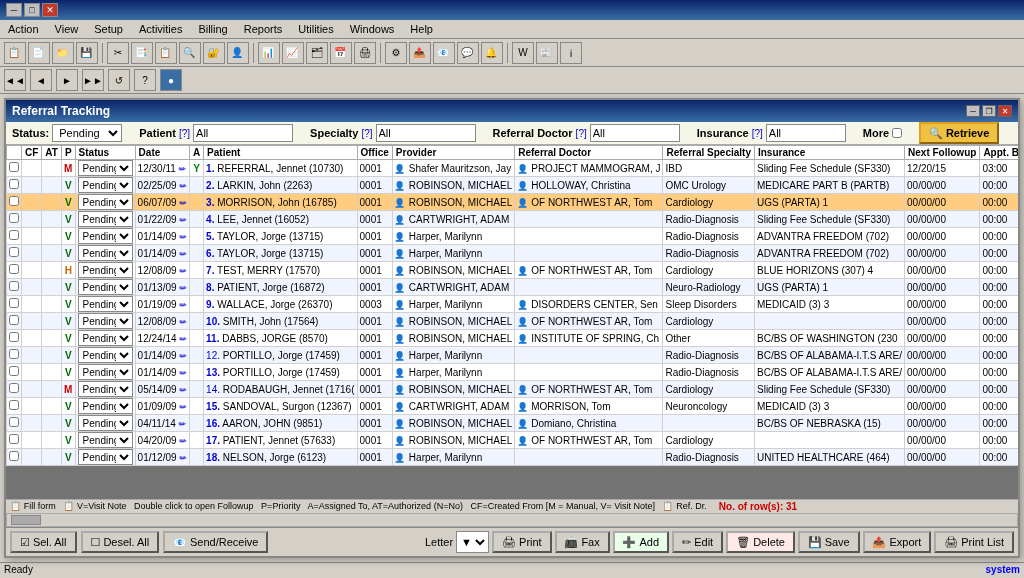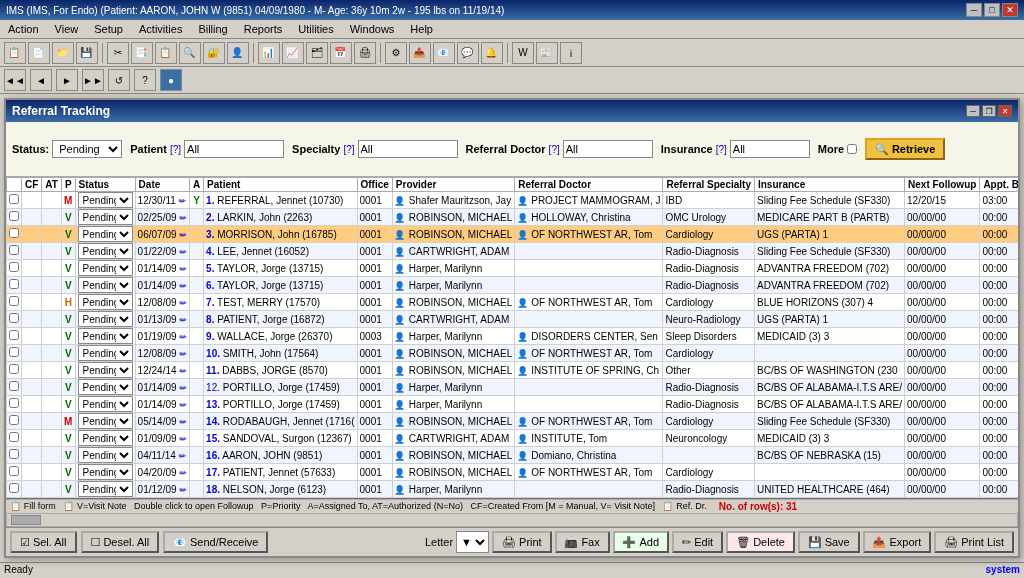--- a/index.html
+++ b/index.html
@@ -93,24 +93,24 @@
       height: 22px;
     }
     .rt-title-controls { display: flex; gap: 2px; }
     .rt-btn { width: 14px; height: 12px; font-size: 8px; background: #c0c0c0; border: 1px solid #666; cursor: pointer; display: flex; align-items: center; justify-content: center; }
     .rt-btn.close { background: #c0392b; color: white; }
 
     
     .filter-bar {
       background: #f5f5e8;
       border-bottom: 1px solid #aaa;
-      padding: 16px 6px;
+      padding: 0 6px;
       display: flex;
       align-items: center;
-      gap: 8px;
+      gap: 17px;
     }
     .filter-group { display: flex; align-items: center; gap: 3px; }
     .filter-label { font-weight: bold; font-size: 11px; color: #000; white-space: nowrap; }
     .filter-hint { color: #0000cc; font-size: 10px; cursor: pointer; }
     .filter-select {
       background: white;
       border: 1px solid #888;
       height: 18px;
       font-size: 11px;
       padding: 0 2px;
@@ -228,21 +228,20 @@
       background: #d4d0c8;
       border: 1px solid #aaa;
       display: flex;
       align-items: center;
     }
   </style>
 </head>
 <body>
 
 <div class="title-bar">
-  <span style="font-size:10px;">IMS (IMS, For Endo)   (Patient: AARON, JOHN W (9851) 04/09/1980 - M- Age: 36y 10m 2w - 195 lbs on 11/19/14)</span>
   <div class="title-bar-controls">
     <button class="title-btn">─</button>
     <button class="title-btn">□</button>
     <button class="title-btn close">✕</button>
   </div>
 </div>
 
 <div class="menu-bar">
   <span class="menu-item">Action</span>
   <span class="menu-item">View</span>
@@ -1075,21 +1074,21 @@
       </select>
     </td>
     <td>
       <span>05/14/09</span>
       <span style="color:#0000cc;cursor:pointer;font-size:9px;">✏</span>
     </td>
     <td style="text-align:center;">
       <span style="color:#000;font-weight:bold;"></span>
     </td>
     <td>
-      <span style="color:#0000cc;cursor:pointer;font-weight:bold;">14.</span>
+      <span style="color:#0000cc;cursor:pointer;font-weight:normal;">14.</span>
       <span>RODABAUGH, Jennet (1716(</span>
     </td>
     <td>
       <span>0001</span>
     </td>
     <td>
       <span style="color:#4a7;font-size:9px;">👤</span>
       <span>ROBINSON, MICHAEL</span>
     </td>
     <td>
@@ -1140,21 +1139,21 @@
     </td>
     <td>
       <span>0001</span>
     </td>
     <td>
       <span style="color:#4a7;font-size:9px;">👤</span>
       <span>CARTWRIGHT, ADAM</span>
     </td>
     <td>
       <span style="color:#4a7;font-size:9px;">👤</span>
-      <span>INSTITUTE, Tom</span>
+      <span>MORRISON, Tom</span>
     </td>
     <td>
       <span>Neuroncology</span>
     </td>
     <td>
       <span>MEDICAID (3) 3</span>
     </td>
     <td>
       <span>00/00/00</span>
     </td>

